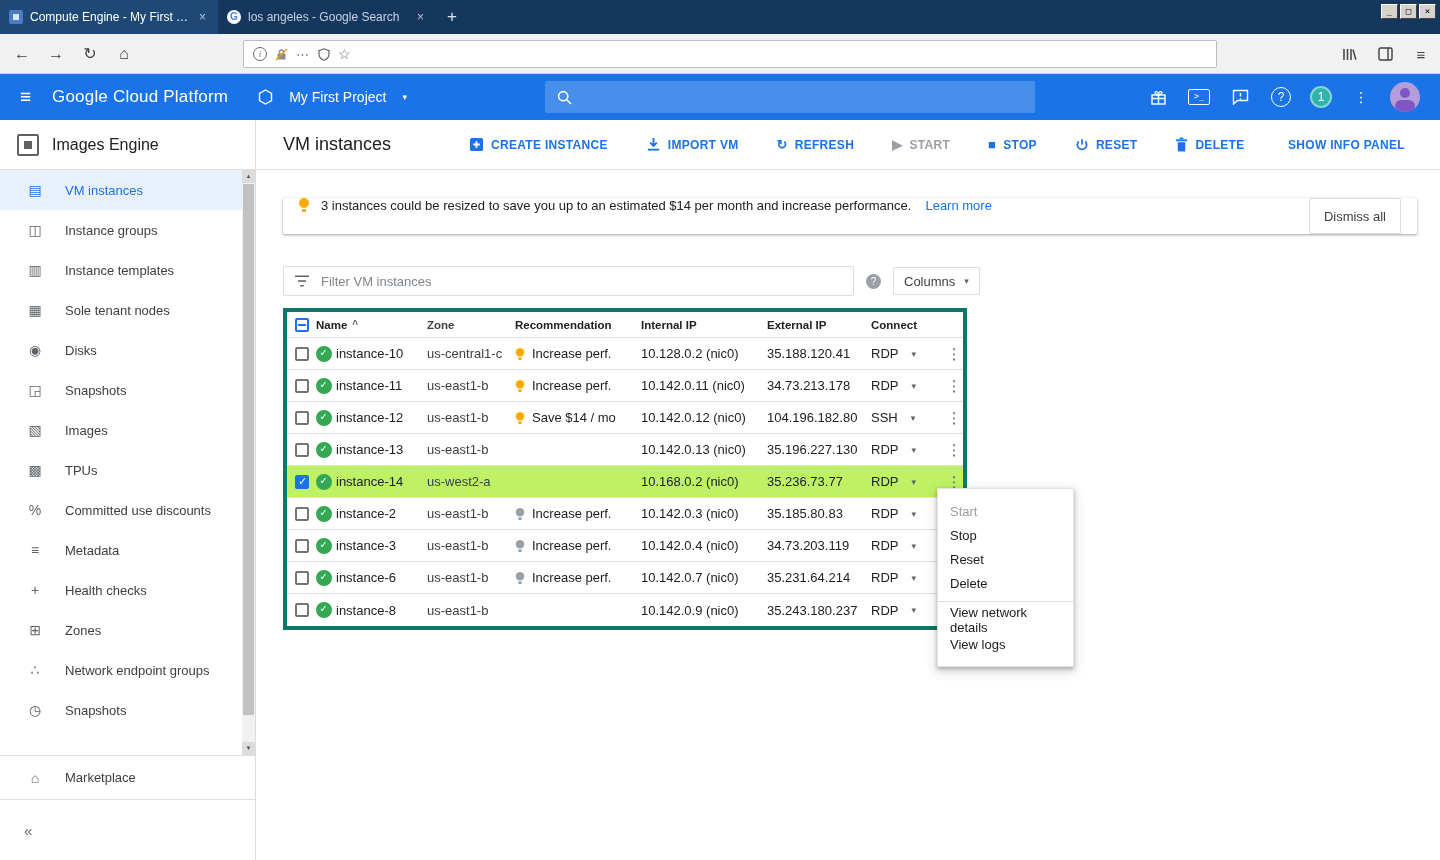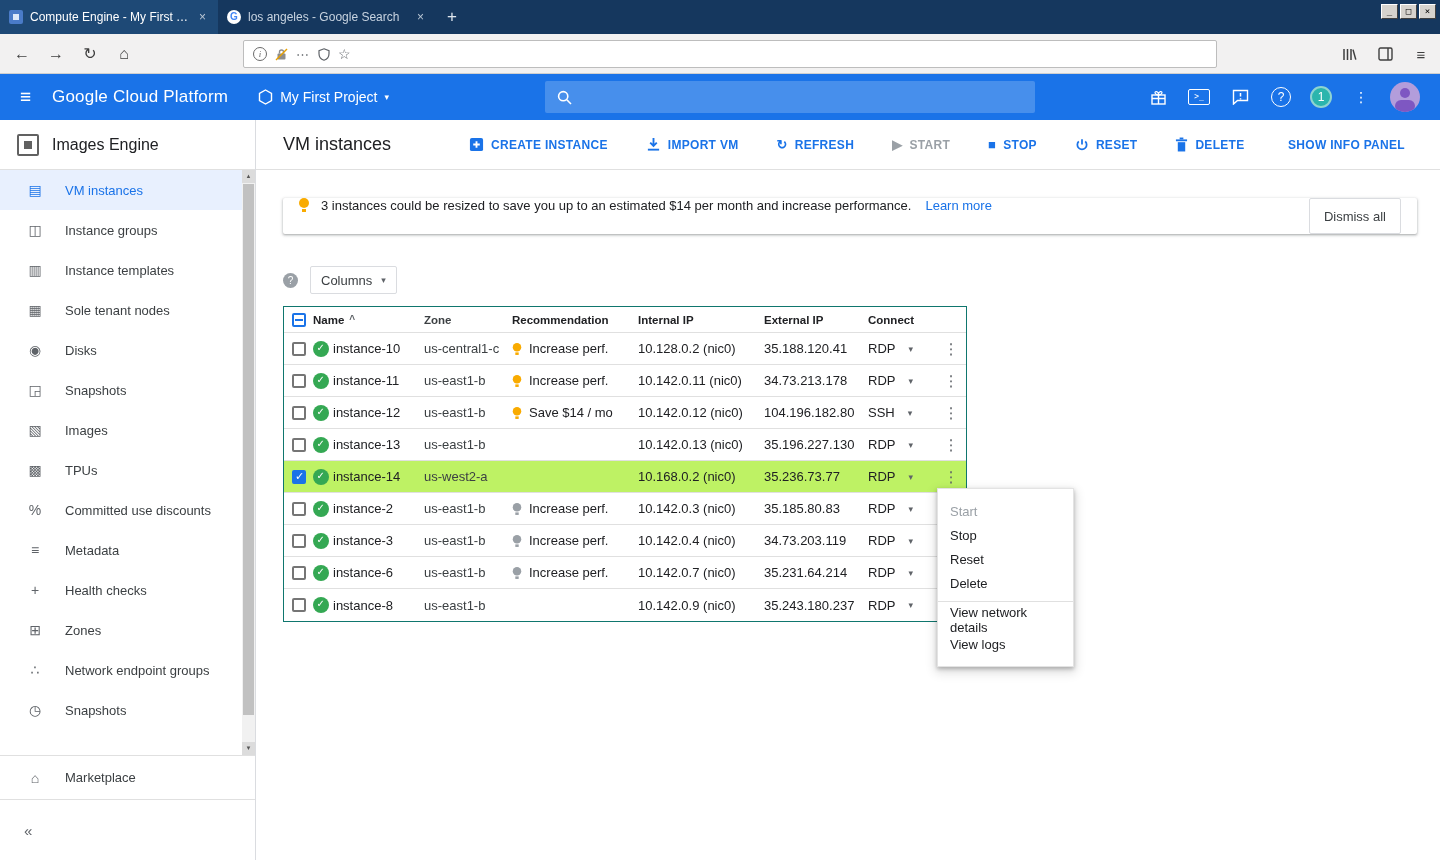--- a/index.html
+++ b/index.html
@@ -38,21 +38,21 @@
   .url-dots{color:#5f6368;font-size:13px;letter-spacing:1px}
   .url-star{color:#5f6368;font-size:14px}
   .nav-right{position:absolute;right:8px;top:6px;display:flex;gap:14px;align-items:center;height:28px}
   .nav-right .nav-ico{color:#3f3f3f;display:flex;align-items:center;justify-content:center;width:22px;height:28px;font-size:15px}
 
   
   .gcp-header{height:46px;background:#1a73e8;display:flex;align-items:center;color:#fff;
     padding:0 14px;position:relative}
   .gcp-menu{width:38px;font-size:19px;color:#fff;text-align:left;padding-left:6px}
   .gcp-brand{font-size:17px;letter-spacing:.2px;white-space:nowrap}
-  .proj-sel{display:flex;align-items:center;gap:7px;margin-left:30px;font-size:14px}
+  .proj-sel{display:flex;align-items:center;gap:16px;margin-left:30px;font-size:14px}
   .caret-w{font-size:9px;color:#fff}
   .gcp-search{position:absolute;left:545px;top:7px;width:490px;height:32px;border-radius:2px;
     background:rgba(255,255,255,.2);display:flex;align-items:center;padding:0 12px}
   .gcp-right{margin-left:auto;display:flex;align-items:center;gap:17px;padding-right:6px}
   .hdr-ico{width:24px;height:24px;display:flex;align-items:center;justify-content:center;font-size:14px;color:#fff}
   .shell-box{width:22px;height:16px;border:1px solid #fff;border-radius:2px;font-size:8px;line-height:14px;text-align:center;
     font-family:"DejaVu Sans Mono",monospace}
   .help-badge{width:20px;height:20px;border:1px solid #fff;border-radius:50%;font-size:12px;line-height:18px;text-align:center}
   .notif-badge{width:22px;height:22px;border-radius:50%;background:#2bb5ad;color:#fff;font-size:12px;
     display:flex;align-items:center;justify-content:center;border:2px solid #8fd4d0}
@@ -107,21 +107,21 @@
   .filter-box{width:571px;height:30px;border:1px solid #dadce0;border-radius:2px;display:flex;align-items:center;padding:0 10px;gap:11px;background:#fff}
   .filter-input{border:none;outline:none;flex:1;font-size:13px;font-family:"Liberation Sans",sans-serif;color:#202124}
   .filter-input::placeholder{color:#80868b}
   .help-circle{width:15px;height:15px;border-radius:50%;background:#9aa0a6;color:#fff;font-size:10px;
     display:flex;align-items:center;justify-content:center;flex:0 0 15px}
   .columns-btn{height:28px;border:1px solid #dadce0;border-radius:2px;background:#fff;display:flex;
     align-items:center;gap:9px;padding:0 10px;font-size:13px;color:#3c4043}
   .caret{font-size:9px;color:#5f6368}
 
   
-  .vm-table{width:684px;border:1px solid #0f766e}
+  .vm-table{width:684px;border:4px solid #0f766e}
   .thead{display:flex;align-items:center;height:26px;border-bottom:1px solid #e0e0e0;
     font-size:11.5px;font-weight:bold;color:#202124}
   .trow{display:flex;align-items:center;height:32px;border-bottom:1px solid #e0e0e0;font-size:13px}
   .trow:last-child{border-bottom:none}
   .trow.selected{background:#bef264}
   .cell{white-space:nowrap;overflow:hidden;display:flex;align-items:center}
   .c-check{width:29px;padding-left:8px;flex:0 0 29px}
   .c-status{width:20px;flex:0 0 20px}
   .c-namehead{width:111px;flex:0 0 111px}
   .c-name{width:91px;flex:0 0 91px}
@@ -388,20 +388,26 @@
       <div class="content">
 
         <div class="banner">
           <span class="bulb"></span>
           <span class="banner-text">3 instances could be resized to save you up to an estimated $14 per month and increase performance.</span>
           <span class="banner-link">Learn more</span>
           <button class="dismiss-btn">Dismiss all</button>
         </div>
 
         <div class="filter-row">
+          <div class="filter-box">
+            <svg width="16" height="14" viewBox="0 0 16 14">
+                <path d="M1 2.2h14M4 7h8M6.3 11.8h3.4" stroke="#5f6368" stroke-width="1.6"></path>
+              </svg>
+            <input class="filter-input" placeholder="Filter VM instances" style="">
+          </div>
           <span class="help-circle">?</span>
           <button class="columns-btn">
             <span>Columns</span>
             <span class="caret">▾</span>
           </button>
         </div>
 
         <div class="vm-table">
           <div class="thead">
             <span class="cell c-check">

